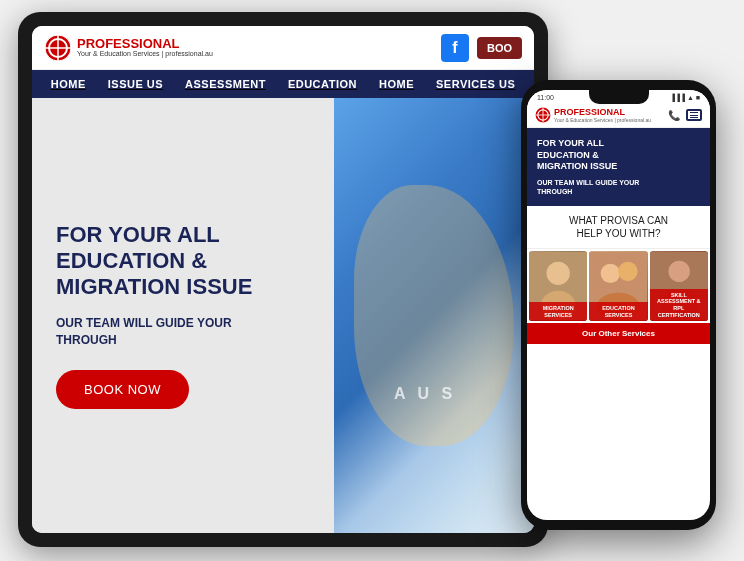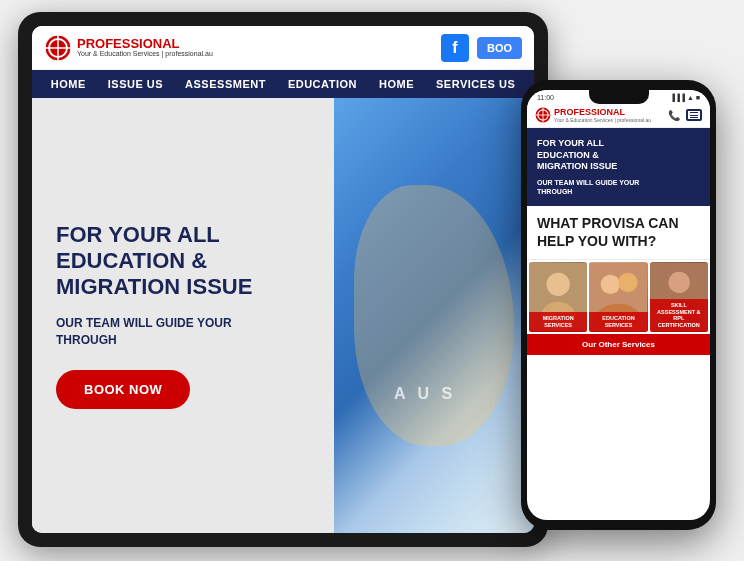--- a/index.html
+++ b/index.html
@@ -78,38 +78,39 @@
       background: #1877f2;
       border-radius: 4px;
       display: flex;
       align-items: center;
       justify-content: center;
       color: white;
       font-weight: bold;
       font-size: 16px;
     }
     .book-btn-top {
-      background: #3b82f6;
+      background: #7f1d1d;
       color: white;
       font-weight: bold;
       font-size: 11px;
       padding: 5px 10px;
       border-radius: 4px;
       border: none;
       cursor: pointer;
     }
 
     
     .tablet-nav {
       background: #1a2456;
       padding: 8px 0;
       display: flex;
       align-items: center;
       justify-content: center;
       gap: 22px;
+      text-decoration: underline;
     }
     .tablet-nav a {
       color: #fff;
       font-size: 11px;
       font-weight: 600;
       text-decoration: none;
       letter-spacing: 0.5px;
     }
 
     
@@ -137,21 +138,21 @@
     .hero-subtitle {
       font-size: 12px;
       font-weight: 700;
       color: #1a2456;
       margin-bottom: 22px;
       line-height: 1.4;
     }
     .book-now-btn {
       background: #cc0000;
       color: white;
-      font-weight: 700;
+      font-weight: 400;
       font-size: 13px;
       padding: 12px 28px;
       border-radius: 30px;
       border: none;
       cursor: pointer;
       width: fit-content;
       letter-spacing: 0.5px;
     }
     .tablet-hero-right {
       width: 200px;
@@ -290,23 +291,24 @@
       line-height: 1.3;
     }
 
     
     .phone-what {
       background: #fff;
       padding: 8px 10px;
       border-bottom: 1px solid #eee;
     }
     .phone-what-title {
-      font-size: 14px;
-      font-weight: 700;
+      font-size: 10px;
+      font-weight: 400;
       color: #1a1a1a;
+      text-align: center;
       line-height: 1.3;
     }
 
     
     .phone-services {
       display: flex;
       gap: 2px;
       padding: 2px;
     }
     .phone-service-card {

